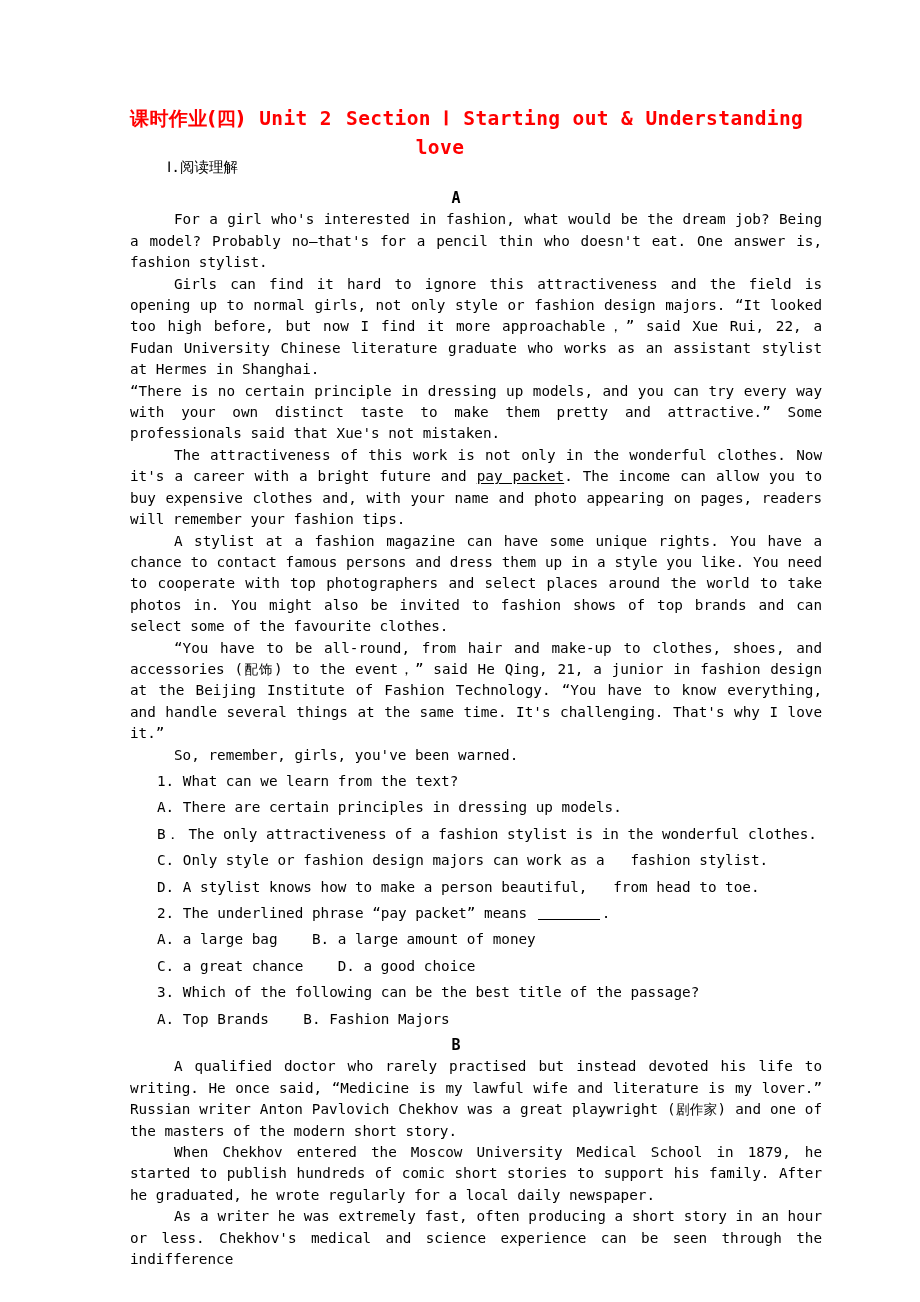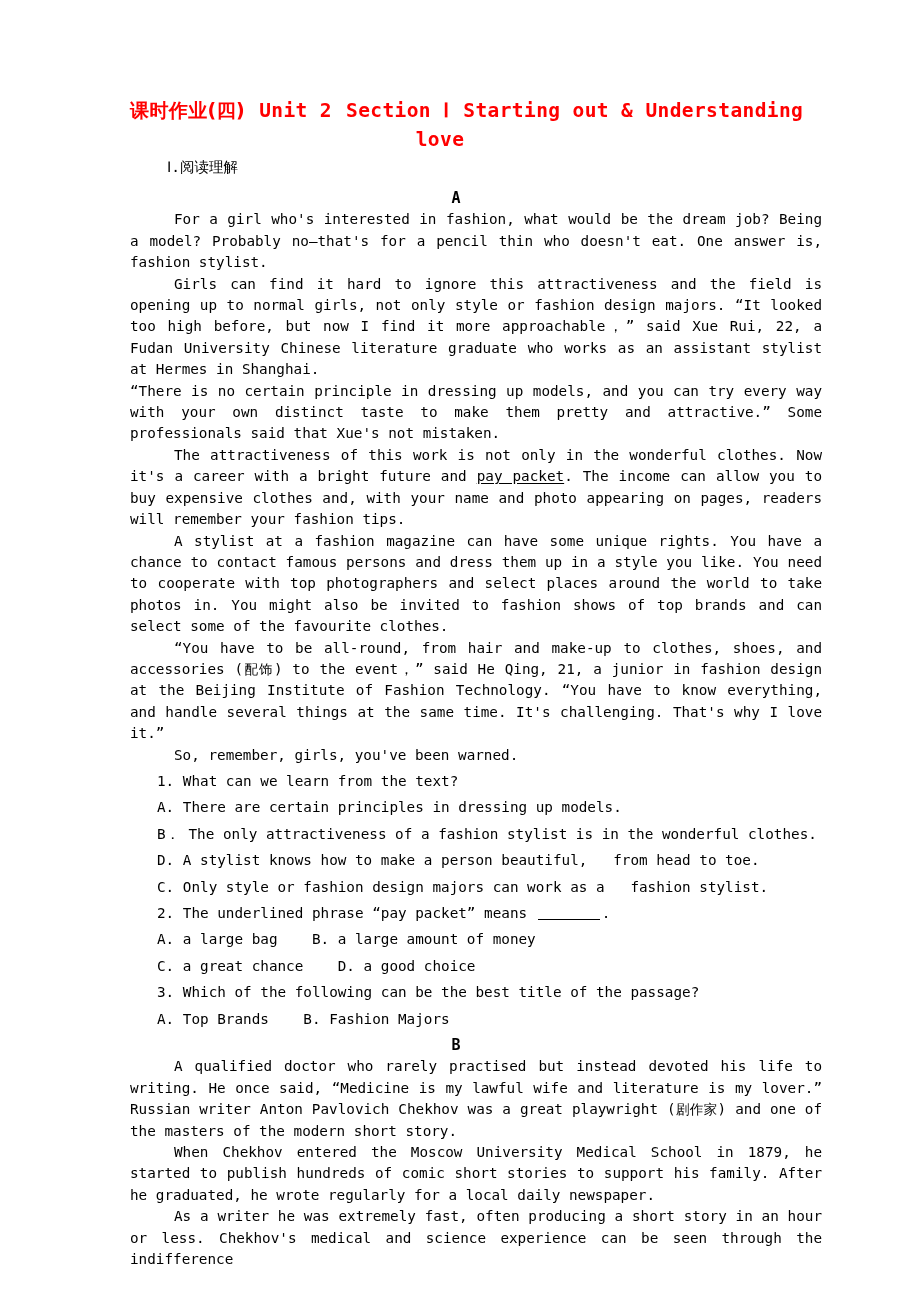--- a/index.html
+++ b/index.html
@@ -21,21 +21,21 @@
     left: 0;
     top: 0;
     width: 920px;
     height: 1302px;
   }
 
   
   .title-block {
     position: absolute;
     left: 130px;
-    top: 96px;
+    top: 104px;
     width: 660px;
     color: #ff0000;
     font-family: "DejaVu Sans Mono", "Liberation Mono", monospace;
     font-size: 19.5px;
     line-height: 29px;
     font-weight: bold;
     letter-spacing: 0.4px;
     text-align: center;
     white-space: nowrap;
   }
@@ -157,22 +157,22 @@
 
     <p class="ptext indent">A stylist at a fashion magazine can have some unique rights. You have a chance to contact famous persons and dress them up in a style you like. You need to cooperate with top photographers and select places around the world to take photos in. You might also be invited to fashion shows of top brands and can select some of the favourite clothes.</p>
 
     <p class="ptext indent"><span>“You have to be all-round, from hair and make-up to clothes, shoes, and accessories (</span><span class="cnpar">配饰</span><span>) to the event，” said He Qing, 21, a junior in fashion design at the Beijing Institute of Fashion Technology. “You have to know everything, and handle several things at the same time. It's challenging. That's why I love it.”</span></p>
 
     <p class="ptext indent nojust">So, remember, girls, you've  been  warned.</p>
 
     <p class="qline">1. What can we learn from the text?</p>
     <p class="qline">A. There are certain principles in dressing up models.</p>
     <p class="qline wrap">B． The  only  attractiveness  of  a  fashion  stylist  is  in  the    wonderful clothes.</p>
+    <p class="qline">C. Only style or fashion design majors can work as a   fashion stylist.</p>
     <p class="qline">D. A stylist knows how to make a person beautiful,   from head to toe.</p>
-    <p class="qline">C. Only style or fashion design majors can work as a   fashion stylist.</p>
 
     <p class="qline"><span>2. The underlined phrase “pay packet” means </span><span class="blank-line"></span><span>.</span></p>
     <p class="qline">A. a large bag    B. a large amount of money</p>
     <p class="qline">C. a great chance    D. a good choice</p>
 
     <p class="qline">3. Which of the following can be the best title of the passage?</p>
     <p class="qline">A. Top Brands    B. Fashion Majors</p>
 
     <p class="heading-letter">B</p>
 

